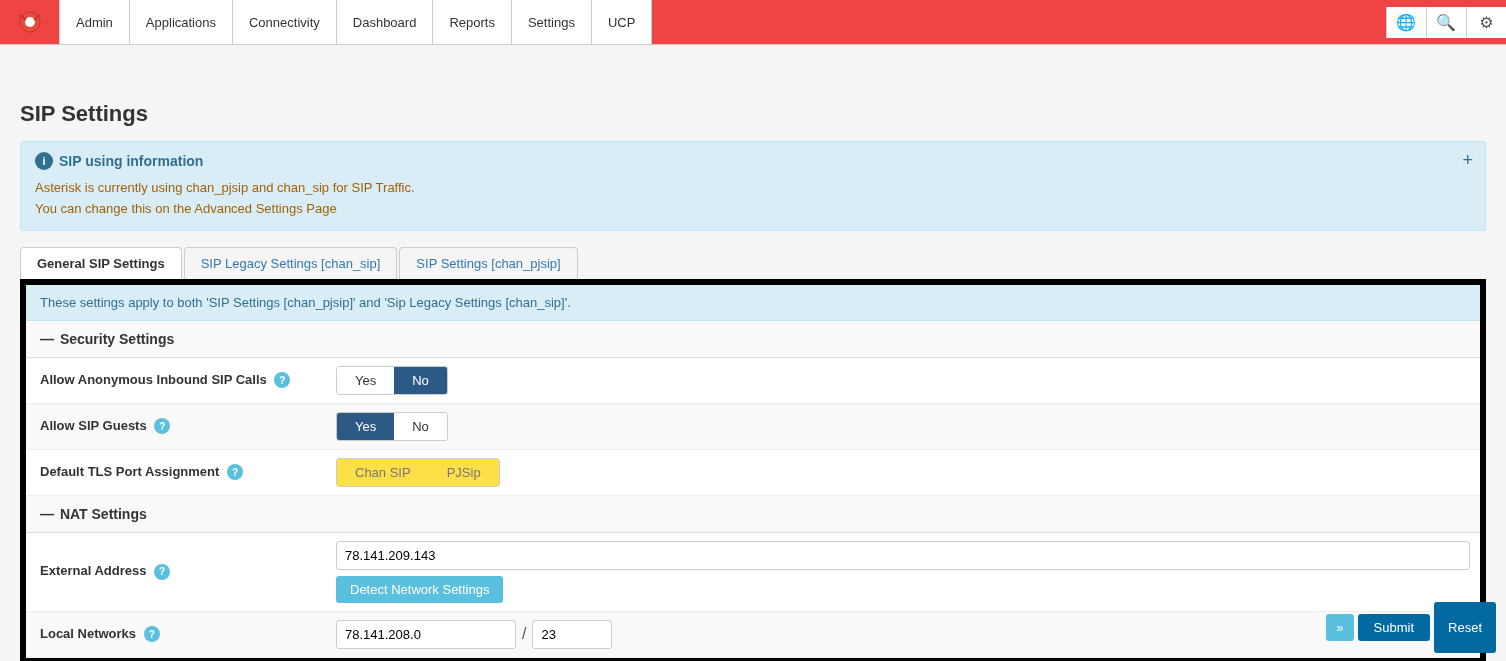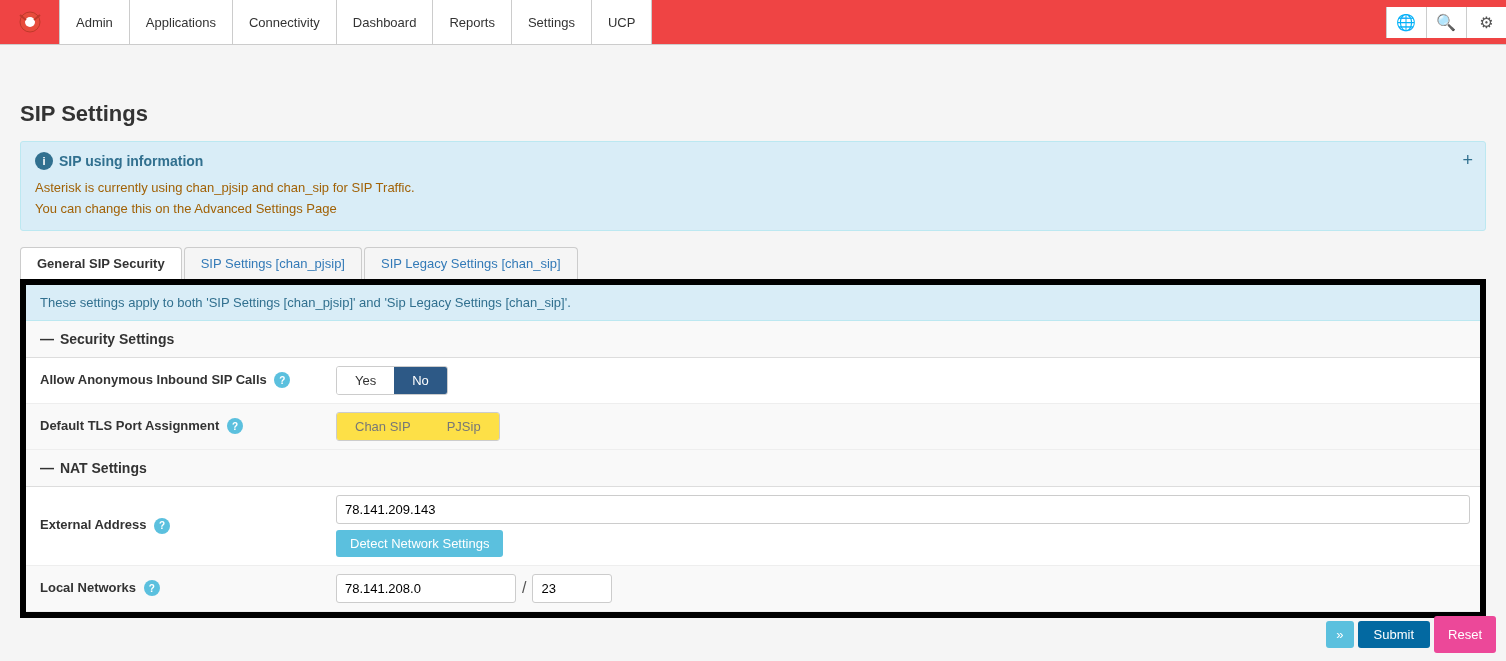--- a/index.html
+++ b/index.html
@@ -321,22 +321,22 @@
     .submit-btn {
       padding: 6px 16px;
       background: #0369a1;
       color: #fff;
       border: none;
       border-radius: 3px;
       cursor: pointer;
       font-size: 13px;
     }
     .reset-btn {
-      padding: 11px 14px;
-      background: #ec4899;
+      padding: 18px 14px;
+      background: #0369a1;
       color: #fff;
       border: none;
       border-radius: 3px;
       cursor: pointer;
       font-size: 13px;
     }
   </style>
 </head>
 <body>
 
@@ -374,23 +374,23 @@
       <span>SIP using information</span>
     </div>
     <div class="info-box-body">
       <div>Asterisk is currently using chan_pjsip and chan_sip for SIP Traffic.</div>
       <div>You can change this on the Advanced Settings Page</div>
     </div>
     <span class="info-box-plus">+</span>
   </div>
 
   <div class="tabs-row">
-    <div class="tab active">General SIP Security</div>
+    <div class="tab active">General SIP Settings</div>
+    <div class="tab">SIP Legacy Settings [chan_sip]</div>
     <div class="tab">SIP Settings [chan_pjsip]</div>
-    <div class="tab">SIP Legacy Settings [chan_sip]</div>
   </div>
 
   <div class="tab-content">
 
     <div class="tab-notice">These settings apply to both 'SIP Settings [chan_pjsip]' and 'Sip Legacy Settings [chan_sip]'.</div>
 
     <div class="section-header">
       <span>Security Settings</span>
     </div>
     <table class="settings-table">
@@ -402,20 +402,32 @@
           <span class="help-icon">?</span>
         </td>
         <td class="settings-value-cell">
           <div class="toggle-group">
             <button class="toggle-btn">Yes</button>
             <button class="toggle-btn active-no">No</button>
           </div>
         </td>
       </tr>
 
+      <tr class="settings-row">
+        <td class="settings-label-cell">
+          <span>Allow SIP Guests</span>
+          <span class="help-icon">?</span>
+        </td>
+        <td class="settings-value-cell">
+          <div class="toggle-group">
+            <button class="toggle-btn active-yes">Yes</button>
+            <button class="toggle-btn">No</button>
+          </div>
+        </td>
+      </tr>
 
       <tr class="settings-row">
         <td class="settings-label-cell">
           <span>Default TLS Port Assignment</span>
           <span class="help-icon">?</span>
         </td>
         <td class="settings-value-cell">
           <div class="chan-group">
             <button class="chan-btn">Chan SIP</button>
             <button class="chan-btn">PJSip</button>

